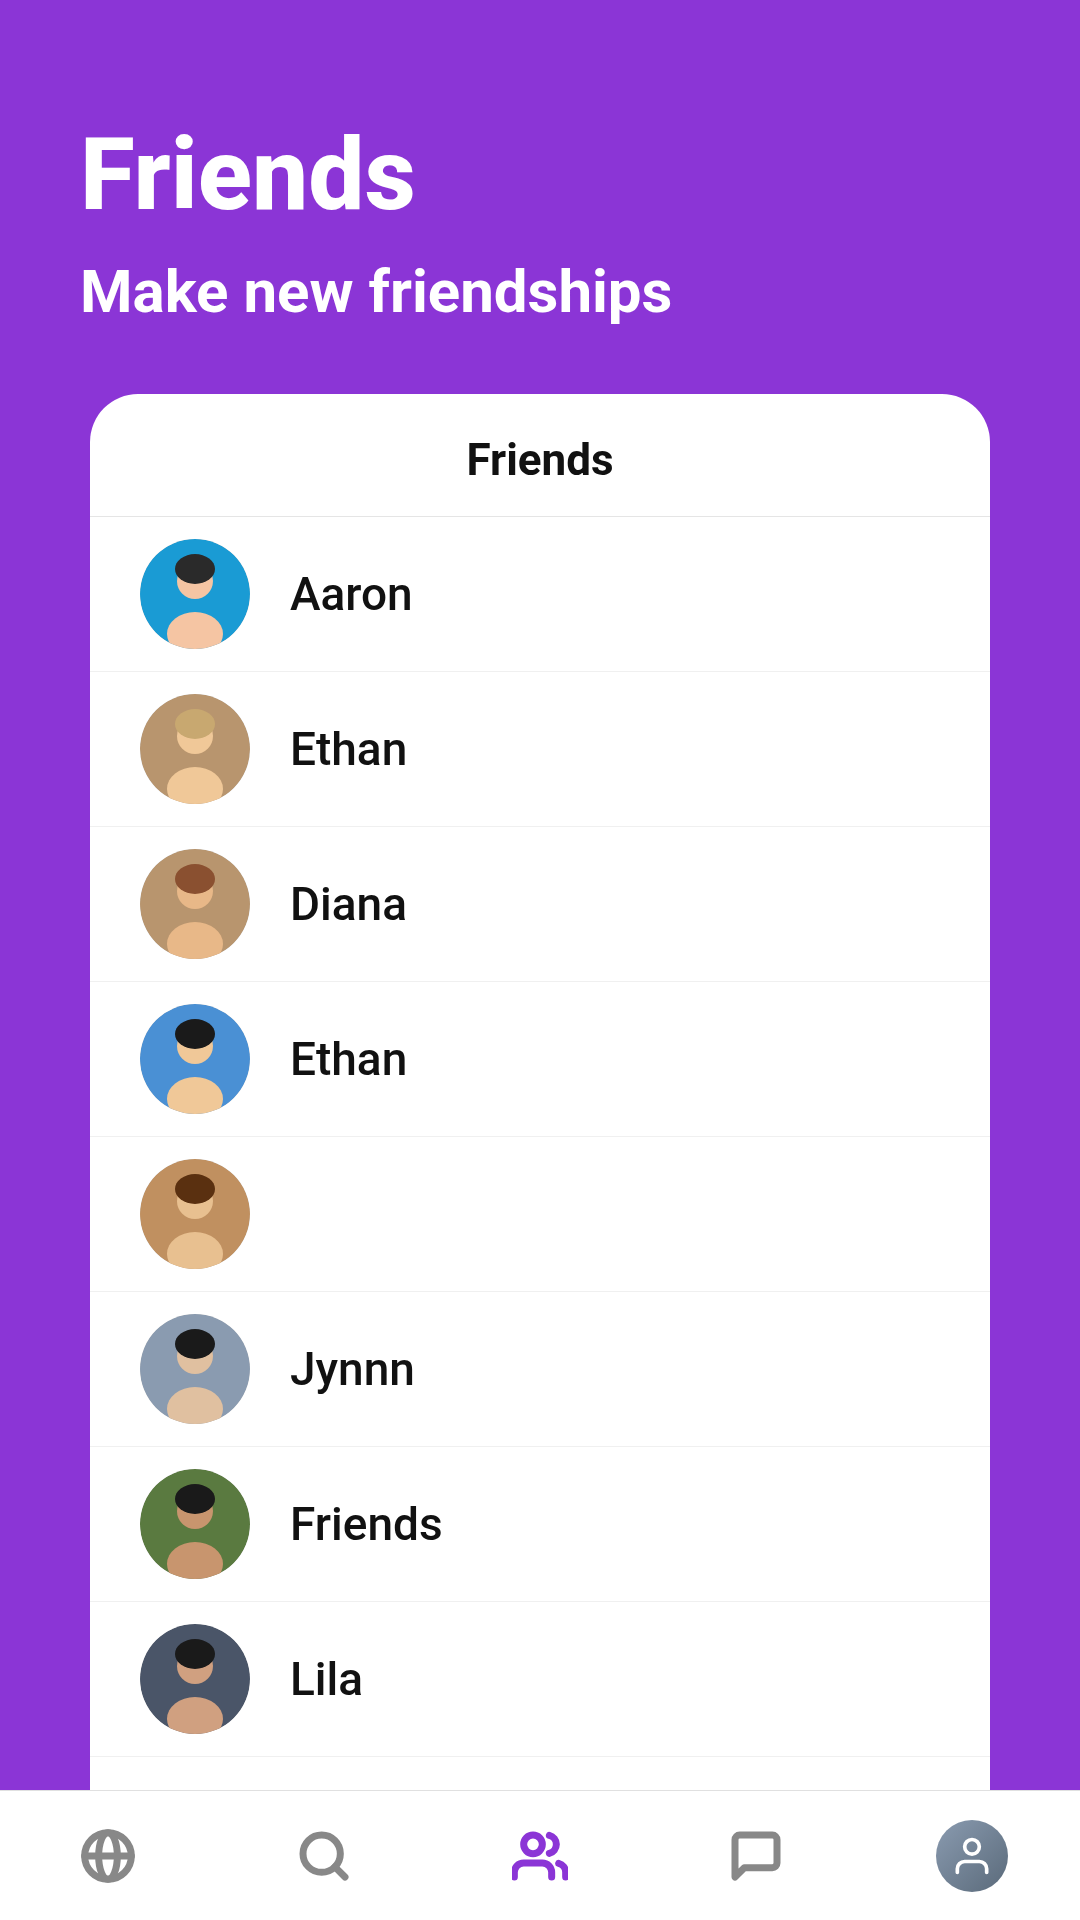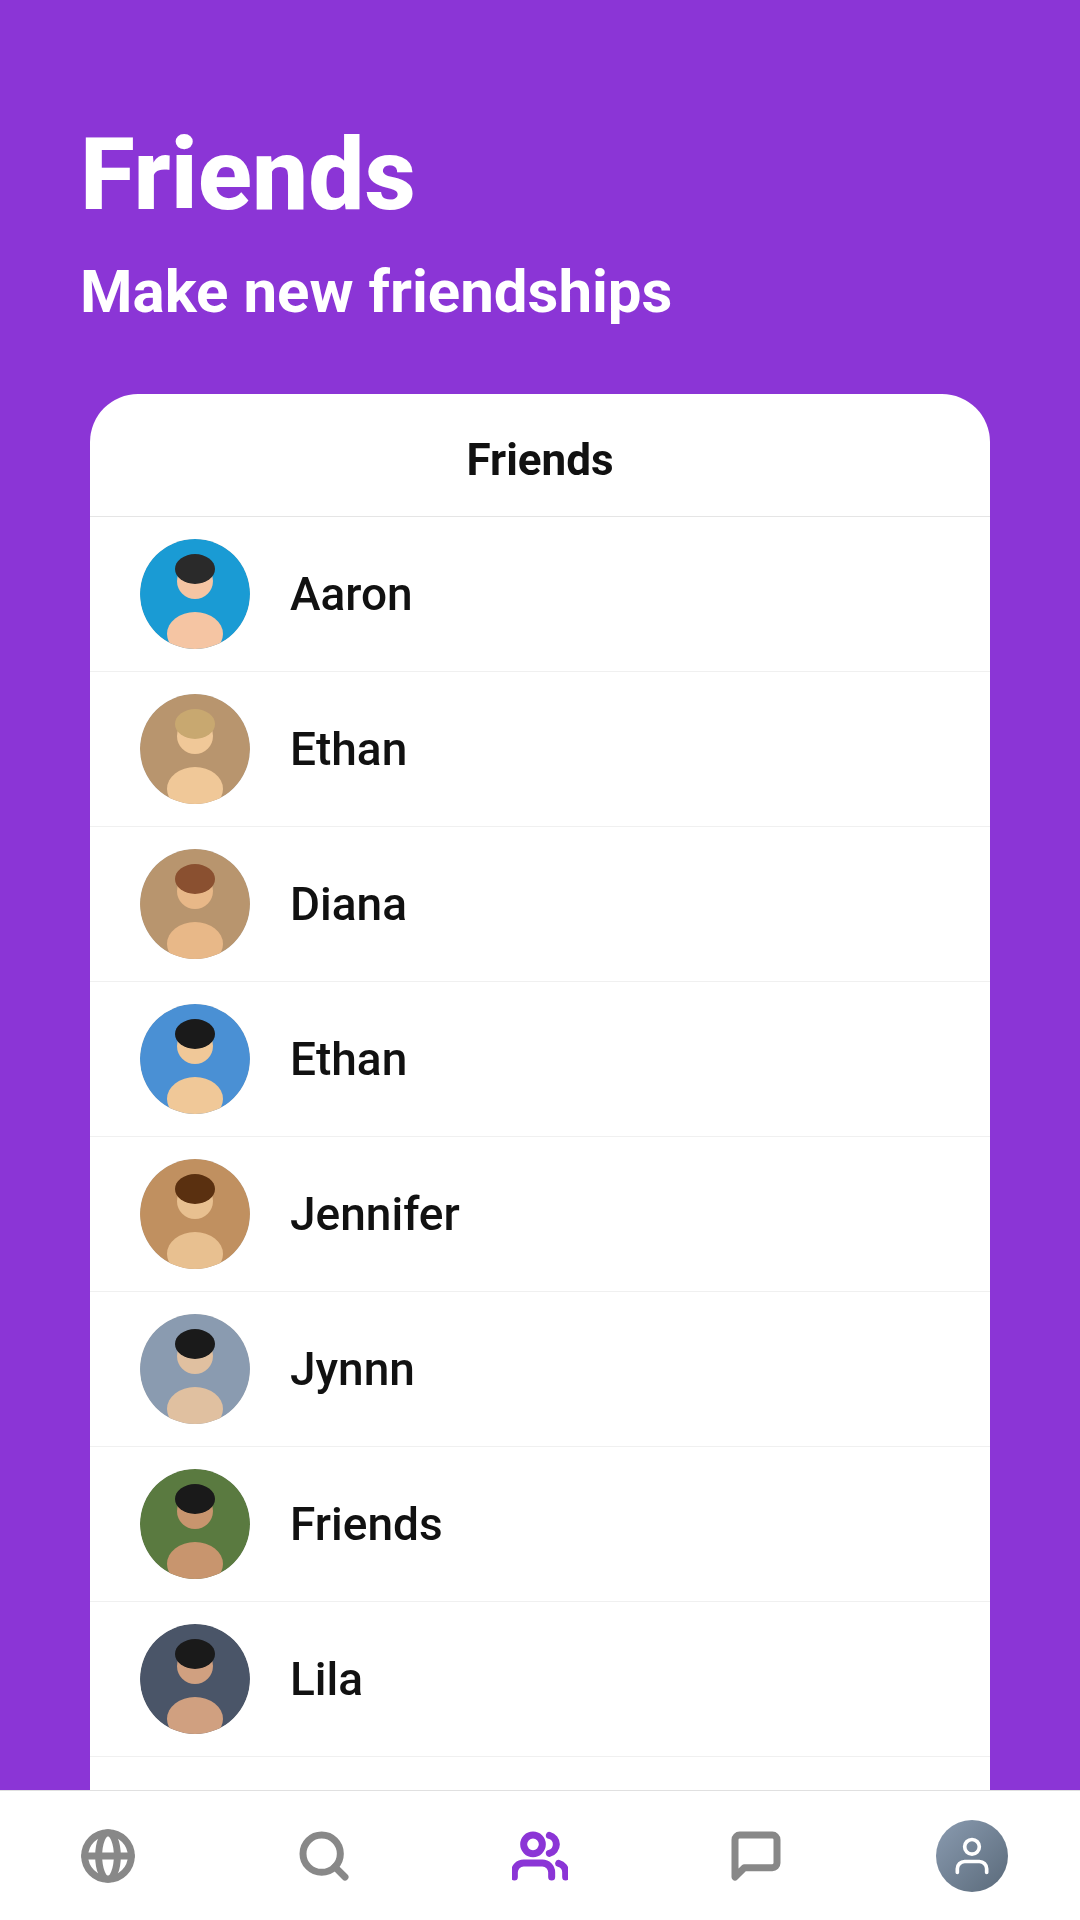--- a/index.html
+++ b/index.html
@@ -185,21 +185,20 @@
       </div>
       <div class="friend-item">
         <div class="avatar">
     <svg width="110" height="110" viewBox="0 0 110 110" xmlns="http://www.w3.org/2000/svg">
       <circle cx="55" cy="55" r="55" fill="#c09060"></circle>
       <circle cx="55" cy="42" r="18" fill="#e8c090"></circle>
       <ellipse cx="55" cy="95" rx="28" ry="22" fill="#e8c090"></ellipse>
       <ellipse cx="55" cy="30" rx="20" ry="15" fill="#5a3010"></ellipse>
     </svg>
   </div>
-        <span class="friend-name">Jennifer</span>
       </div>
       <div class="friend-item">
         <div class="avatar">
     <svg width="110" height="110" viewBox="0 0 110 110" xmlns="http://www.w3.org/2000/svg">
       <circle cx="55" cy="55" r="55" fill="#8a9bb0"></circle>
       <circle cx="55" cy="42" r="18" fill="#e0c0a0"></circle>
       <ellipse cx="55" cy="95" rx="28" ry="22" fill="#e0c0a0"></ellipse>
       <ellipse cx="55" cy="30" rx="20" ry="15" fill="#1a1a1a"></ellipse>
     </svg>
   </div>

